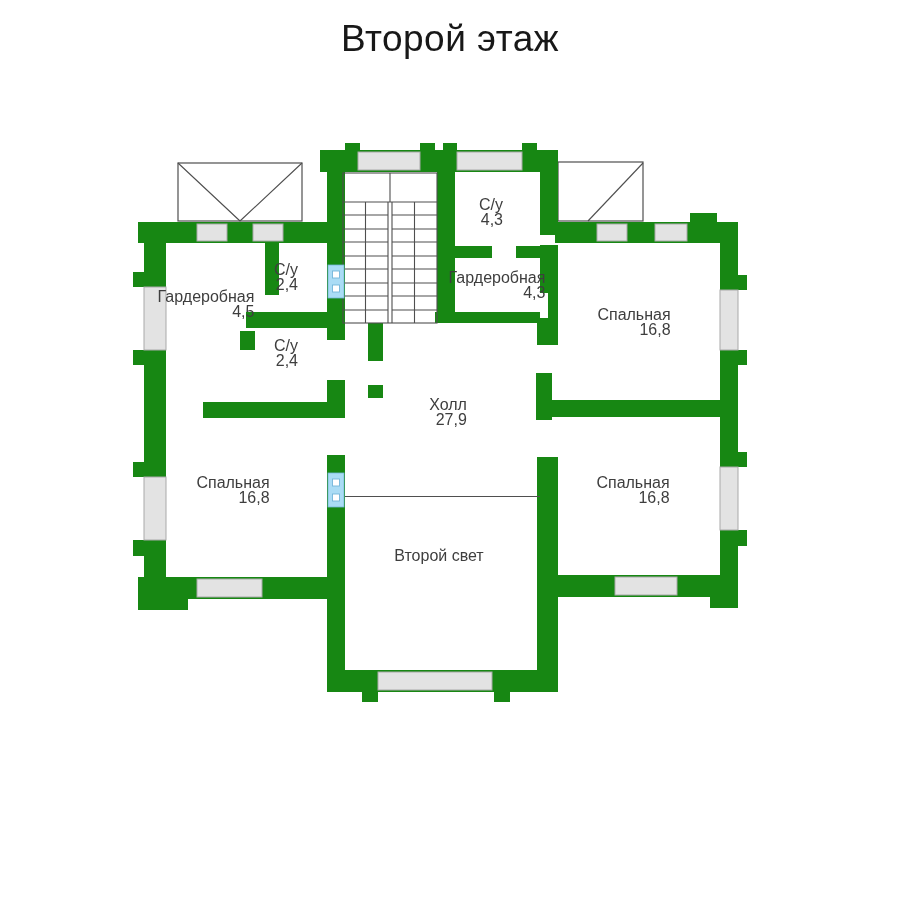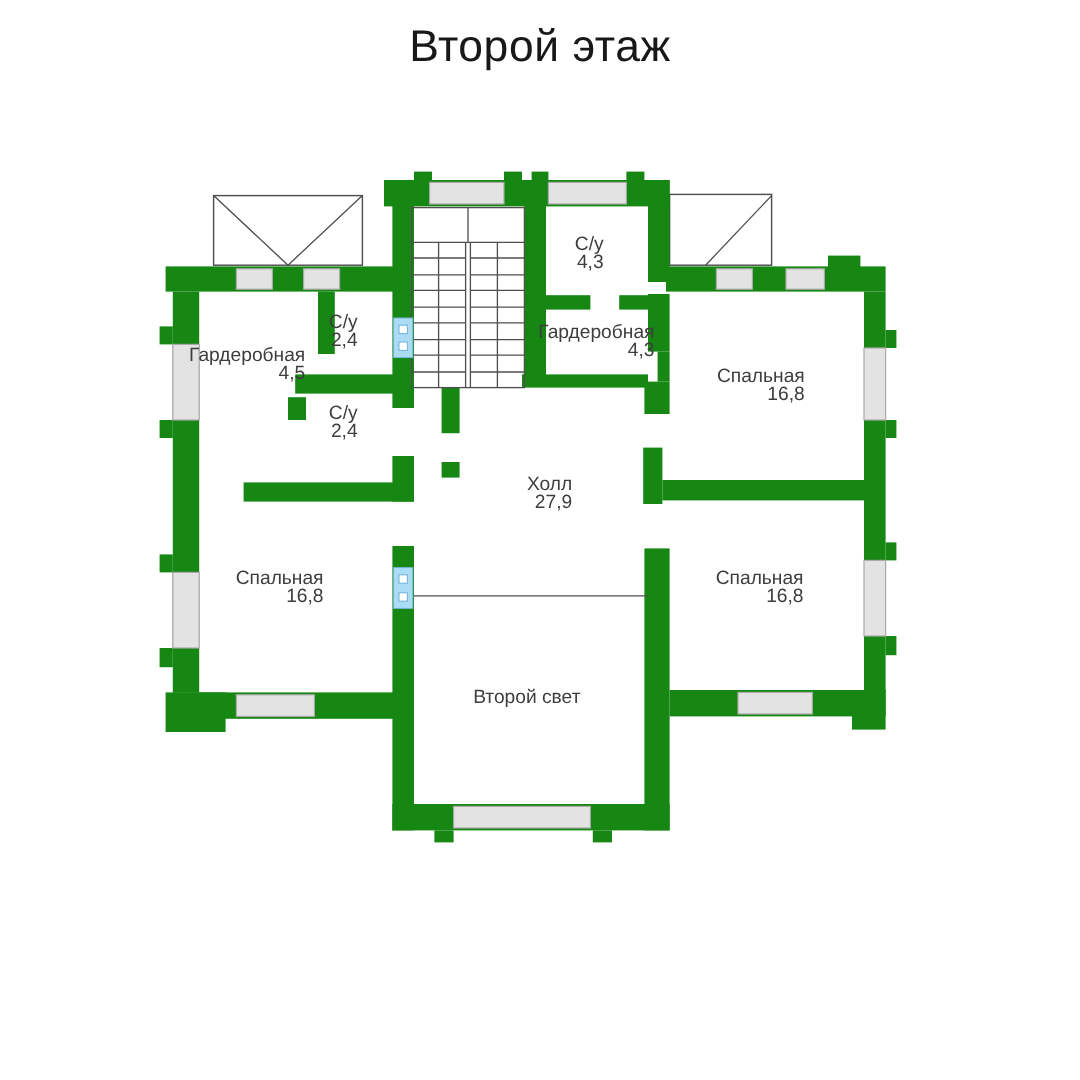--- a/index.html
+++ b/index.html
@@ -147,33 +147,33 @@
       <span>4,5</span>
   </div>
   <div class="room-label" style="left:286px;top:277px">
     <span>С/у</span>
       <span>2,4</span>
   </div>
   <div class="room-label" style="left:286px;top:353px">
     <span>С/у</span>
       <span>2,4</span>
   </div>
-  <div class="room-label" style="left:458px;top:412px">
+  <div class="room-label" style="left:448px;top:412px">
     <span>Холл</span>
       <span>27,9</span>
   </div>
   <div class="room-label" style="left:233px;top:490px">
     <span>Спальная</span>
       <span>16,8</span>
   </div>
   <div class="room-label" style="left:633px;top:490px">
     <span>Спальная</span>
       <span>16,8</span>
   </div>
-  <div class="room-label" style="left:439px;top:582px">
+  <div class="room-label" style="left:439px;top:556px">
     <span>Второй свет</span>
   </div>
 
   <div class="footer">
     
     
     
     
     
   </div>

